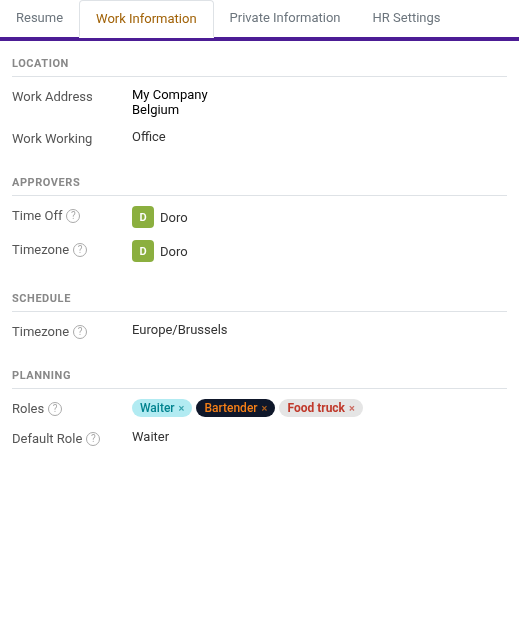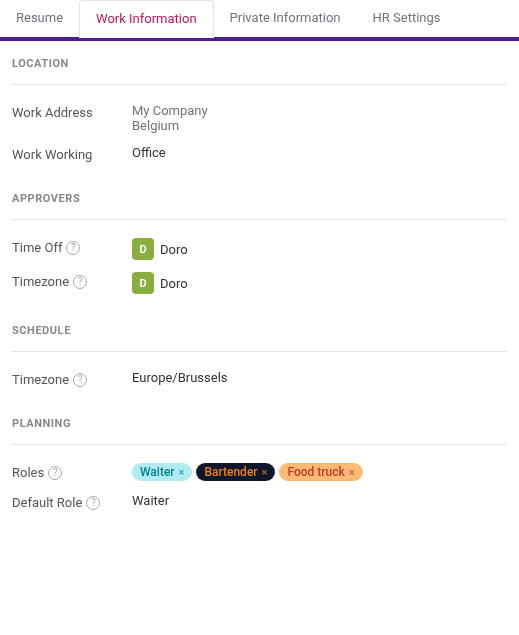--- a/index.html
+++ b/index.html
@@ -20,44 +20,44 @@
     .tab {
       padding: 10px 16px;
       cursor: pointer;
       color: #6c757d;
       font-size: 13px;
       white-space: nowrap;
       border-bottom: 2px solid transparent;
       margin-bottom: -1px;
     }
     .tab.active {
-      color: #be185d;
+      color: #a16207;
       border-bottom: 2px solid #fff;
       background: #fff;
       border-top: 1px solid #dee2e6;
       border-left: 1px solid #dee2e6;
       border-right: 1px solid #dee2e6;
       border-radius: 4px 4px 0 0;
       text-align: right;
     }
 
     
     .content {
       padding: 0 12px 20px 12px;
     }
 
     
     .section-title {
       font-size: 11px;
       font-weight: 700;
       color: #888;
       letter-spacing: 0.05em;
-      padding: 16px 0 14px 0;
+      padding: 16px 0 6px 0;
       border-bottom: 1px solid #dee2e6;
-      margin-bottom: 12px;
+      margin-bottom: 4px;
     }
 
     
     .field-row {
       display: flex;
       align-items: flex-start;
       padding: 6px 0;
       min-height: 28px;
     }
     .field-label {
@@ -70,21 +70,21 @@
       display: flex;
       align-items: center;
       gap: 4px;
     }
     .field-value {
       flex: 1;
       color: #333;
       font-size: 13px;
     }
     .field-value-link {
-      color: #737373;
+      color: #000000;
       cursor: pointer;
     }
     .question-mark {
       display: inline-flex;
       align-items: center;
       justify-content: center;
       width: 14px;
       height: 14px;
       border-radius: 50%;
       border: 1px solid #aaa;
@@ -131,22 +131,23 @@
     }
     .tag-teal {
       background: #b2ebf2;
       color: #00838f;
     }
     .tag-yellow {
       background: #0f172a;
       color: #f57f17;
     }
     .tag-salmon {
-      background: #fdba74;
+      background: #e5e5e5;
       color: #c0392b;
+      font-weight: bold;
     }
     .tag-x {
       cursor: pointer;
       font-size: 11px;
       opacity: 0.7;
     }
 
     .section-gap {
       margin-bottom: 8px;
     }

